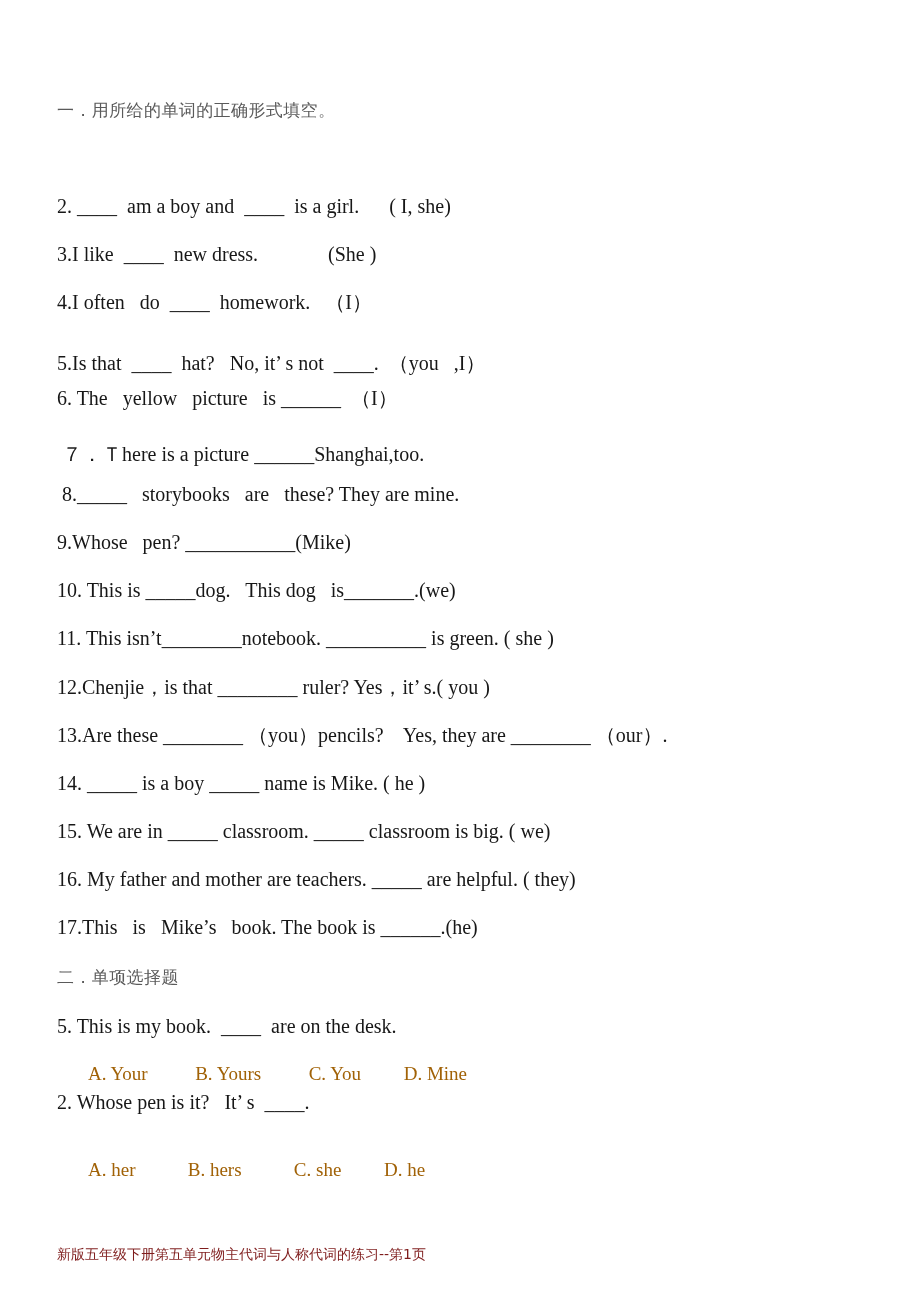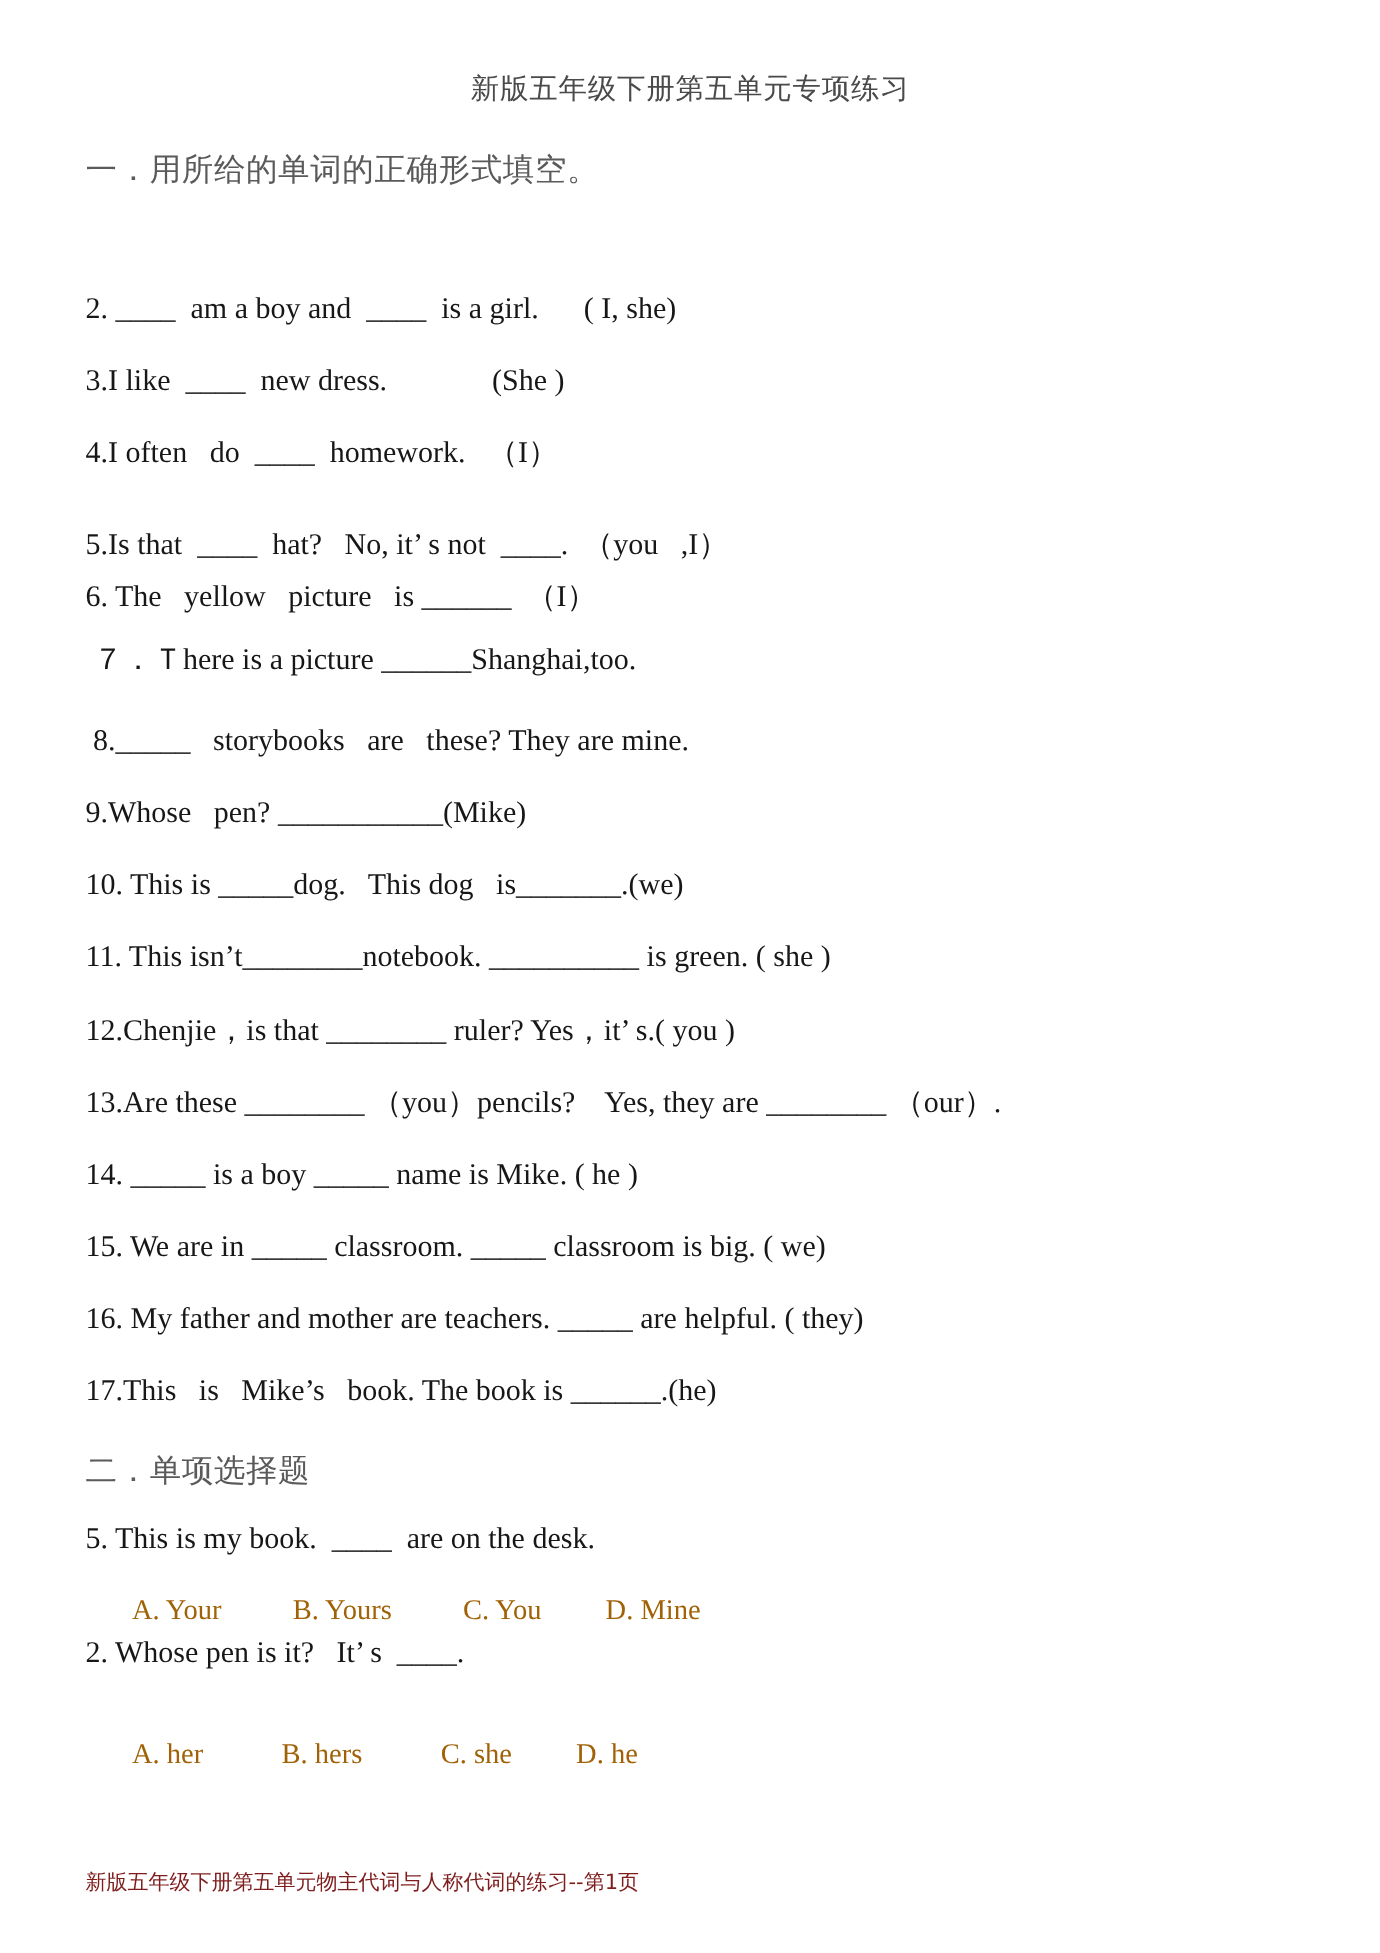--- a/index.html
+++ b/index.html
@@ -29,21 +29,21 @@
     color: #4a4a4a;
     letter-spacing: 0.5px;
     white-space: pre;
   }
 
   
   .section-heading {
     position: absolute;
     left: 57px;
     font-family: Liberation Serif, serif;
-    font-size: 21px;
+    font-size: 17px;
     color: #5a5a5a;
     letter-spacing: 0.4px;
     white-space: pre;
   }
 
   
   .qline {
     position: absolute;
     left: 57px;
     font-family: "Liberation Serif", "DejaVu Serif", serif;
@@ -76,30 +76,29 @@
     color: #7f1d1d;
     white-space: pre;
     letter-spacing: 0px;
   }
 </style>
 </head>
 <body>
 
 <div class="page">
 
-  <div class="doc-title">新版五年级下册第五单元专项练习</div>
 
   <div class="section-heading" style="top:99px;">一．用所给的单词的正确形式填空。</div>
 
   <div class="qline" style="top:196px;">2. ____  am a boy and  ____  is a girl.      ( I, she)</div>
   <div class="qline" style="top:244px;">3.I like  ____  new dress.              (She )</div>
   <div class="qline" style="top:292px;">4.I often   do  ____  homework.   （I）</div>
   <div class="qline" style="top:353px;">5.Is that  ____  hat?   No, it’ s not  ____.  （you   ,I）</div>
   <div class="qline" style="top:388px;">6. The   yellow   picture   is ______  （I）</div>
-  <div class="qline indent" style="top:430px;">７．Ｔhere is a picture ______Shanghai,too.</div>
+  <div class="qline indent" style="top:444px;">７．Ｔhere is a picture ______Shanghai,too.</div>
   <div class="qline indent" style="top:484px;">8._____   storybooks   are   these? They are mine.</div>
   <div class="qline" style="top:532px;">9.Whose   pen? ___________(Mike)</div>
   <div class="qline" style="top:580px;">10. This is _____dog.   This dog   is_______.(we)</div>
   <div class="qline" style="top:628px;">11. This isn’t________notebook. __________ is green. ( she )</div>
   <div class="qline" style="top:677px;">12.Chenjie，is that ________ ruler? Yes，it’ s.( you )</div>
   <div class="qline" style="top:725px;">13.Are these ________ （you）pencils?    Yes, they are ________ （our）.</div>
   <div class="qline" style="top:773px;">14. _____ is a boy _____ name is Mike. ( he )</div>
   <div class="qline" style="top:821px;">15. We are in _____ classroom. _____ classroom is big. ( we)</div>
   <div class="qline" style="top:869px;">16. My father and mother are teachers. _____ are helpful. ( they)</div>
   <div class="qline" style="top:917px;">17.This   is   Mike’s   book. The book is ______.(he)</div>

